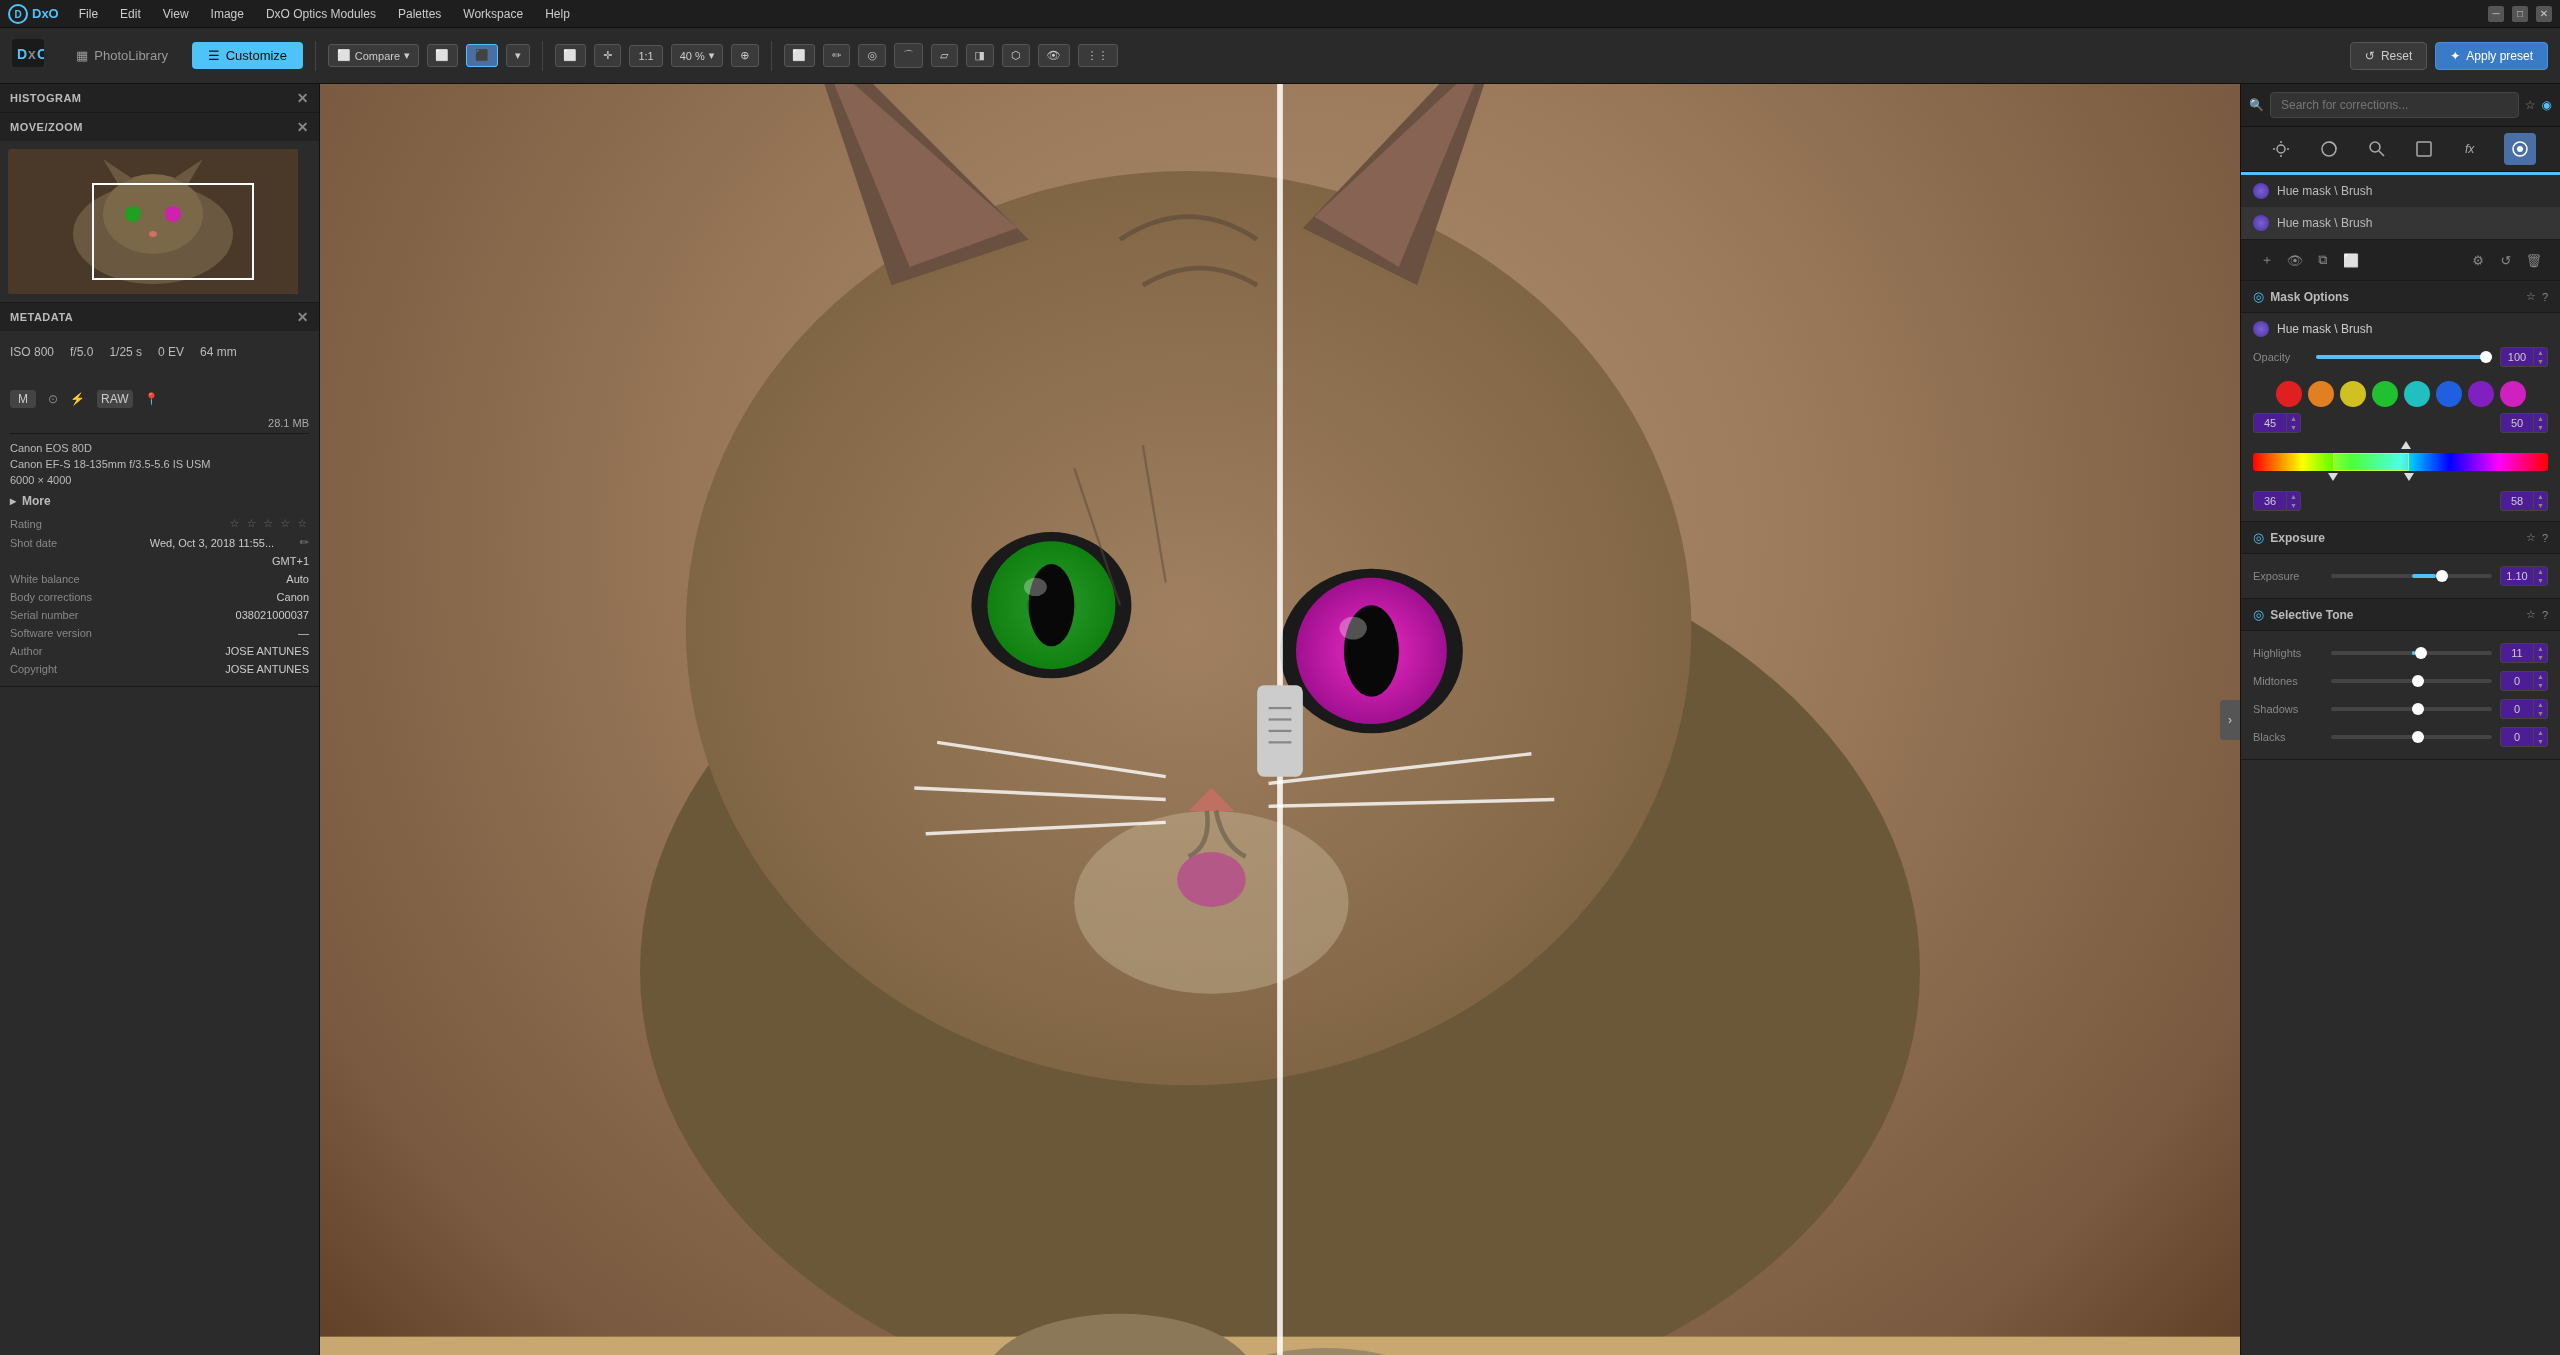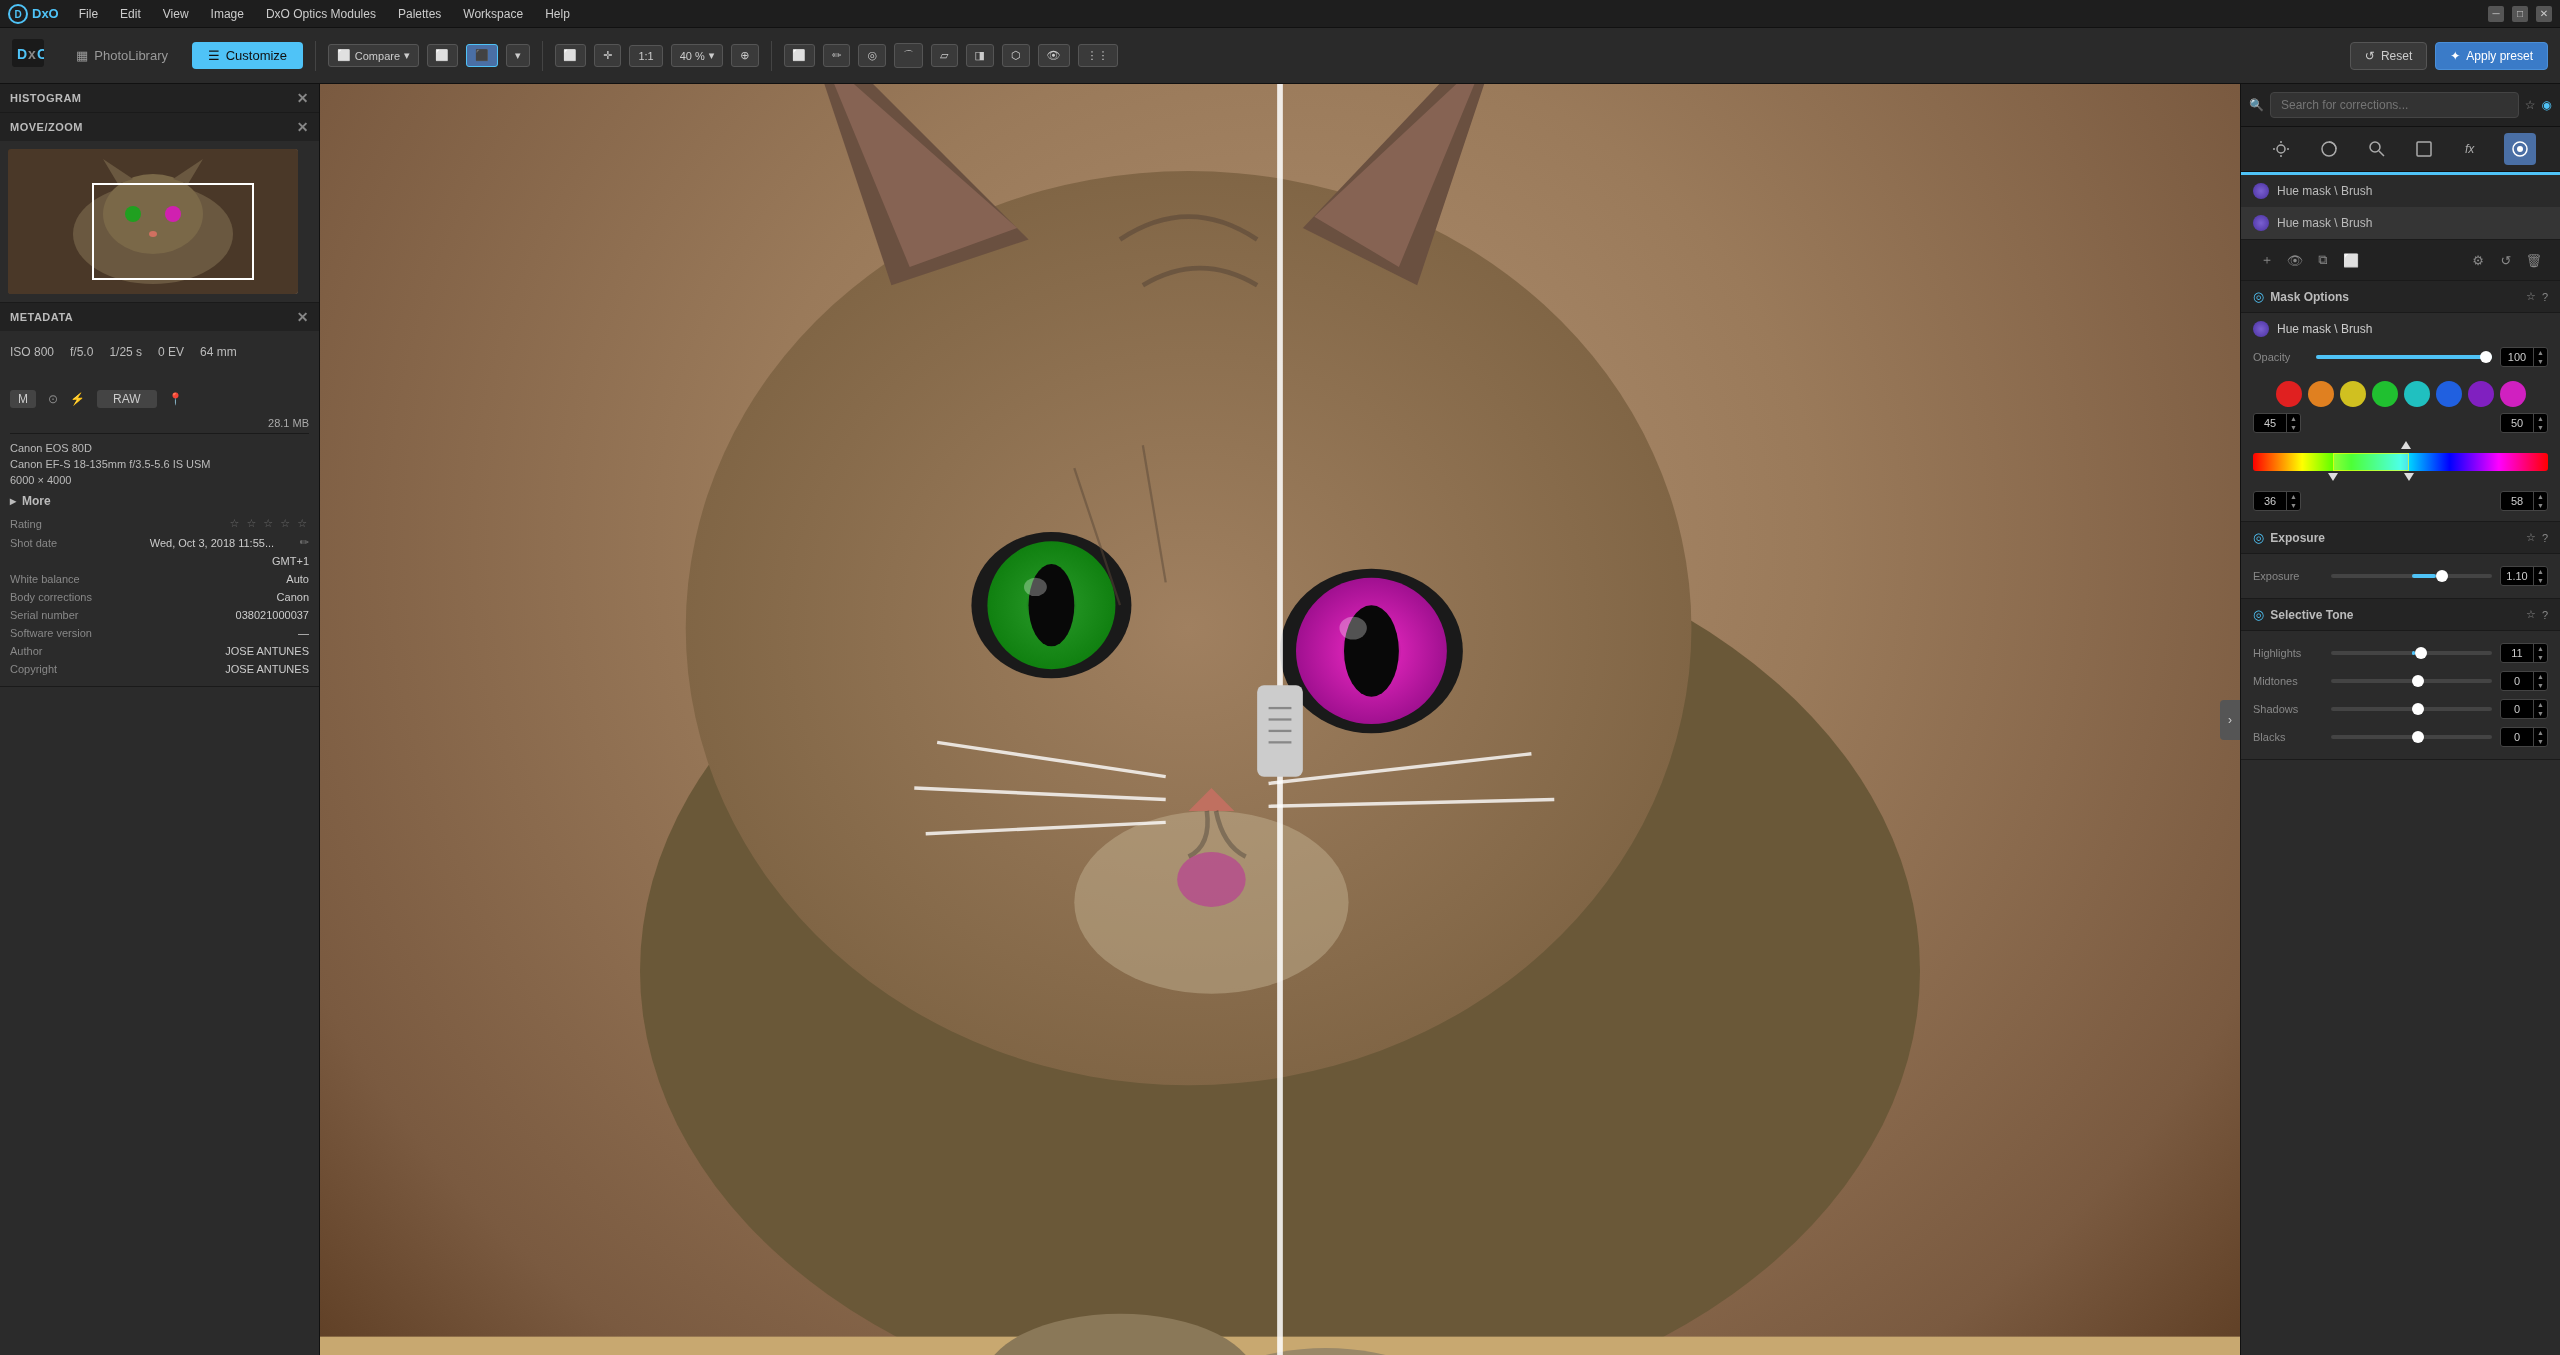--- a/index.html
+++ b/index.html
@@ -516,21 +516,21 @@
     
     .sel-tone-section {
       padding: 8px 12px;
       background: #2b2b2b;
       border-bottom: 1px solid #1a1a1a;
     }
 
     .num-input-group {
       display: flex;
       align-items: center;
-      background: #000000;
+      background: #4c1d95;
       border: 1px solid #444;
       border-radius: 3px;
       overflow: hidden;
       min-width: 48px;
     }
     .num-val {
       padding: 2px 4px;
       font-size: 11px;
       color: #ccc;
       flex: 1;
@@ -690,21 +690,21 @@
           <span>ISO 800</span>
           <span>f/5.0</span>
           <span>1/25 s</span>
           <span>0 EV</span>
           <span>64 mm</span>
         </div>
         <div style="display:flex; align-items:center; gap:12px; padding:4px 0; border-bottom:1px solid #1a1a1a; margin-bottom:6px;">
           <span style="background:#444;padding:2px 8px;border-radius:3px;font-size:12px;">M</span>
           <span style="color:#888;">⊙</span>
           <span style="color:#888;">⚡</span>
-          <span style="background:#444;padding:2px 16px;border-radius:3px;font-size:12px;">RAW</span>
+          <span style="background:#444;padding:2px 4px;border-radius:3px;font-size:12px;">RAW</span>
           <span style="color:#555;">📍</span>
           <span class="file-size" style="margin-left:auto;margin-top:48px;">28.1 MB</span>
         </div>
         <div class="camera-row">Canon EOS 80D</div>
         <div class="camera-row">Canon EF-S 18-135mm f/3.5-5.6 IS USM</div>
         <div class="camera-row">6000 × 4000</div>
 
         <div class="more-header">
           <span>▸</span>
           <span>More</span>

